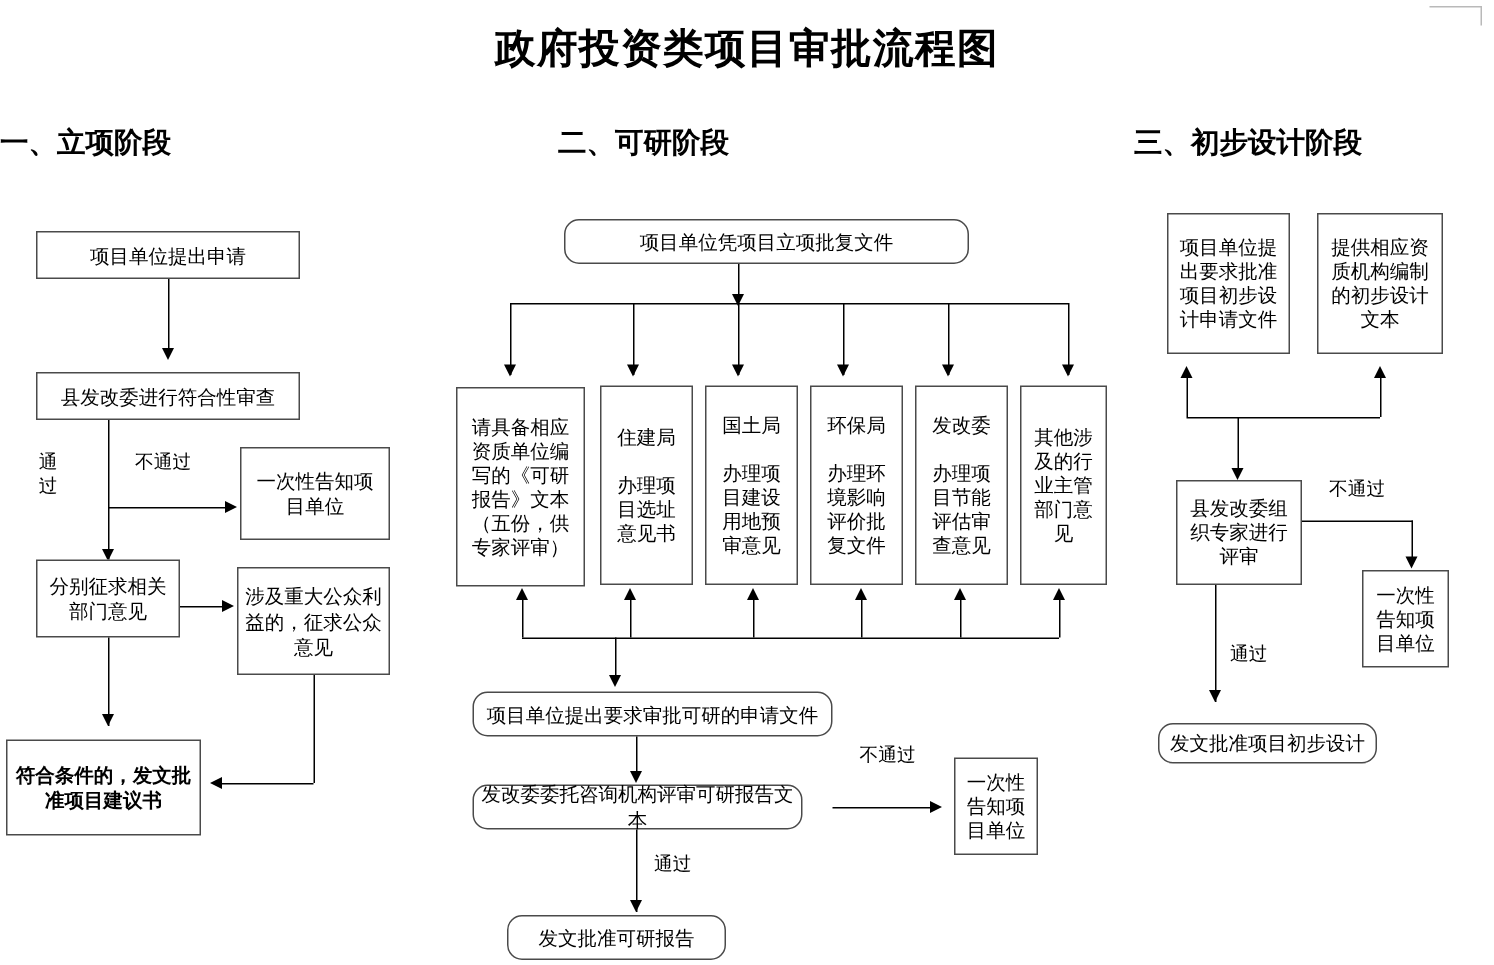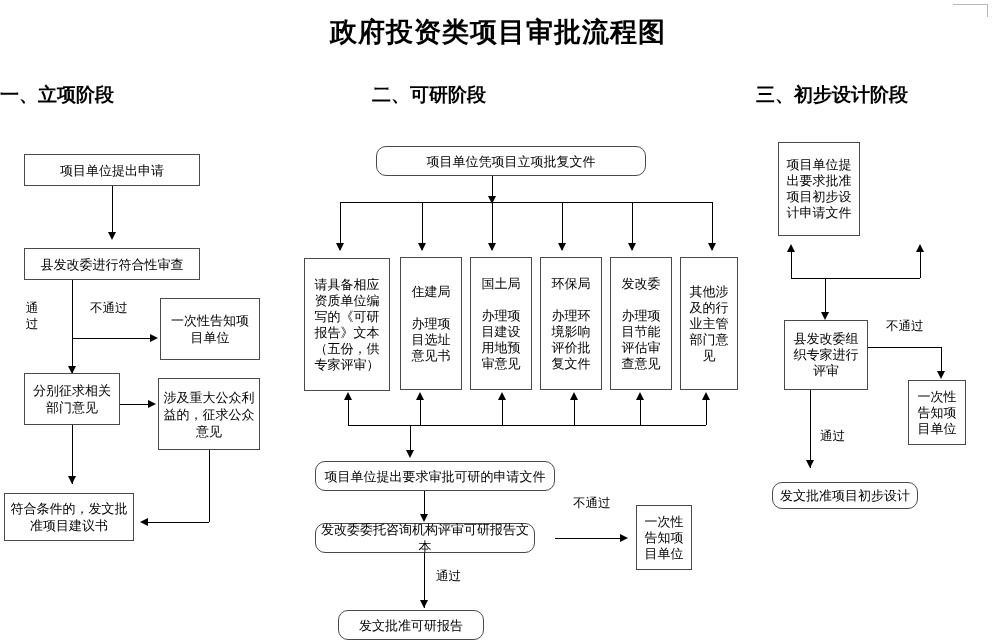--- a/index.html
+++ b/index.html
@@ -140,21 +140,21 @@
   <div class="ln h" style="left:120px; top:404px; width:30px;"></div>
   <div class="arrow right" style="left:148px; top:400px;"></div>
 
   <div class="box" style="left:158px; top:378px; width:102px; height:72px;">涉及重大公众利
 益的，征求公众
 意见</div>
 
   <div class="ln v" style="left:72px; top:425px; height:59px;"></div>
   <div class="arrow down" style="left:68px; top:476px;"></div>
 
-  <div class="box" style="left:4px; top:493px; width:130px; height:48px;">符合条件的，发文批
+  <div class="box" style="left:4px; top:493px; width:130px; height:64px;font-weight:bold;">符合条件的，发文批
 准项目建议书</div>
 
   <div class="ln v" style="left:209px; top:450px; height:72px;"></div>
   <div class="ln h" style="left:147px; top:522px; width:62px;"></div>
   <div class="arrow left" style="left:140px; top:518px;"></div>
 
   <div class="box wide-text" style="left:376px; top:146px; width:270px; height:30px;">项目单位凭项目立项批复文件</div>
 
   <div class="ln v" style="left:492px; top:176px; height:24px;"></div>
   <div class="arrow down" style="left:488px; top:196px;"></div>
@@ -244,20 +244,24 @@
   <div class="arrow down" style="left:420px; top:600px;"></div>
   <div class="label" style="left:436px; top:568px;">通过</div>
 
   <div class="box wide-text" style="left:338px; top:610px; width:146px; height:30px;">发文批准可研报告</div>
 
   <div class="box tight" style="left:730px; top:142px; width:82px; height:94px;margin-left:48px;">项目单位提
 出要求批准
 项目初步设
 计申请文件</div>
 
+  <div class="box tight" style="left:878px; top:142px; width:84px; height:94px;">提供相应资
+质机构编制
+的初步设计
+文本</div>
 
   <div class="ln h" style="left:791px; top:278px; width:129px;"></div>
   <div class="ln v" style="left:791px; top:252px; height:26px;"></div>
   <div class="arrow up" style="left:787px; top:244px;"></div>
   <div class="ln v" style="left:920px; top:252px; height:26px;"></div>
   <div class="arrow up" style="left:916px; top:244px;"></div>
 
   <div class="ln v" style="left:825px; top:278px; height:38px;"></div>
   <div class="arrow down" style="left:821px; top:312px;"></div>
 

